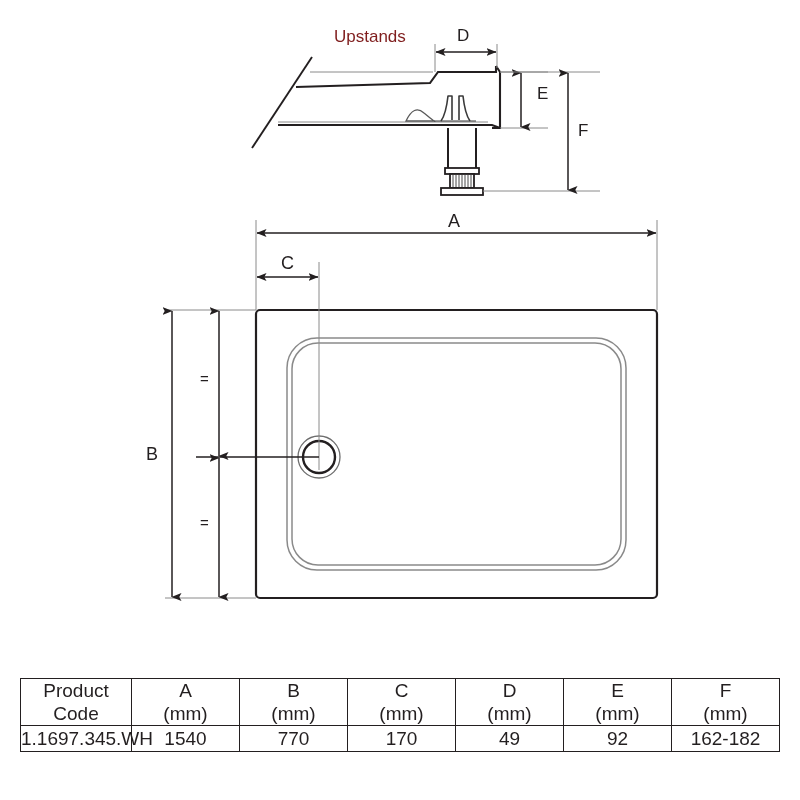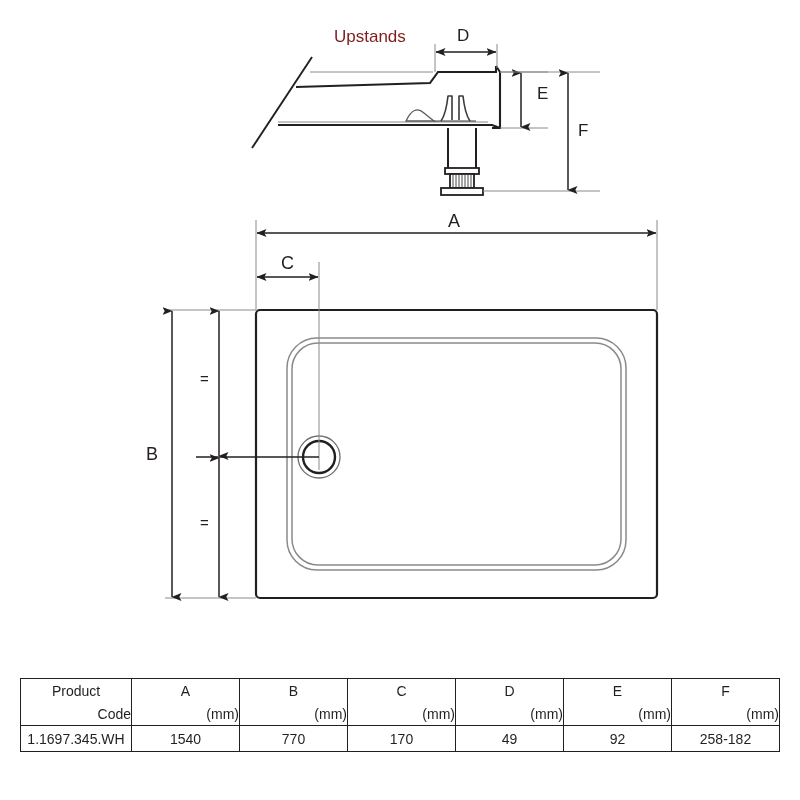--- a/index.html
+++ b/index.html
@@ -59,34 +59,33 @@
     width: 760px;
     table-layout: fixed;
     font-family: "Liberation Sans", sans-serif;
   }
   table.spec th,
   table.spec td {
     border: 1px solid #231f20;
     text-align: center;
     vertical-align: middle;
     font-weight: normal;
-    font-size: 14px;
+    font-size: 19px;
     color: #231f20;
     padding: 0;
     height: 22px;
   }
   table.spec thead th {
     height: 23px;
   }
   table.spec thead th.hdr-top {
     border-bottom: none;
   }
   table.spec thead th.hdr-bot {
     border-top: none;
-    text-align: right;
   }
   table.spec tbody td {
     height: 25px;
     text-align: center;
   }
   .col-code { width: 110px; }
   .unit { font-size: 12px; }
 </style>
 </head>
 <body>
@@ -247,17 +246,17 @@
       </tr>
     </thead>
     <tbody>
       <tr>
         <td class="col-code">1.1697.345.WH</td>
         <td>1540</td>
         <td>770</td>
         <td>170</td>
         <td>49</td>
         <td>92</td>
-        <td>258-182</td>
+        <td>162-182</td>
       </tr>
     </tbody>
   </table>
 </div>
 
 </body></html>

